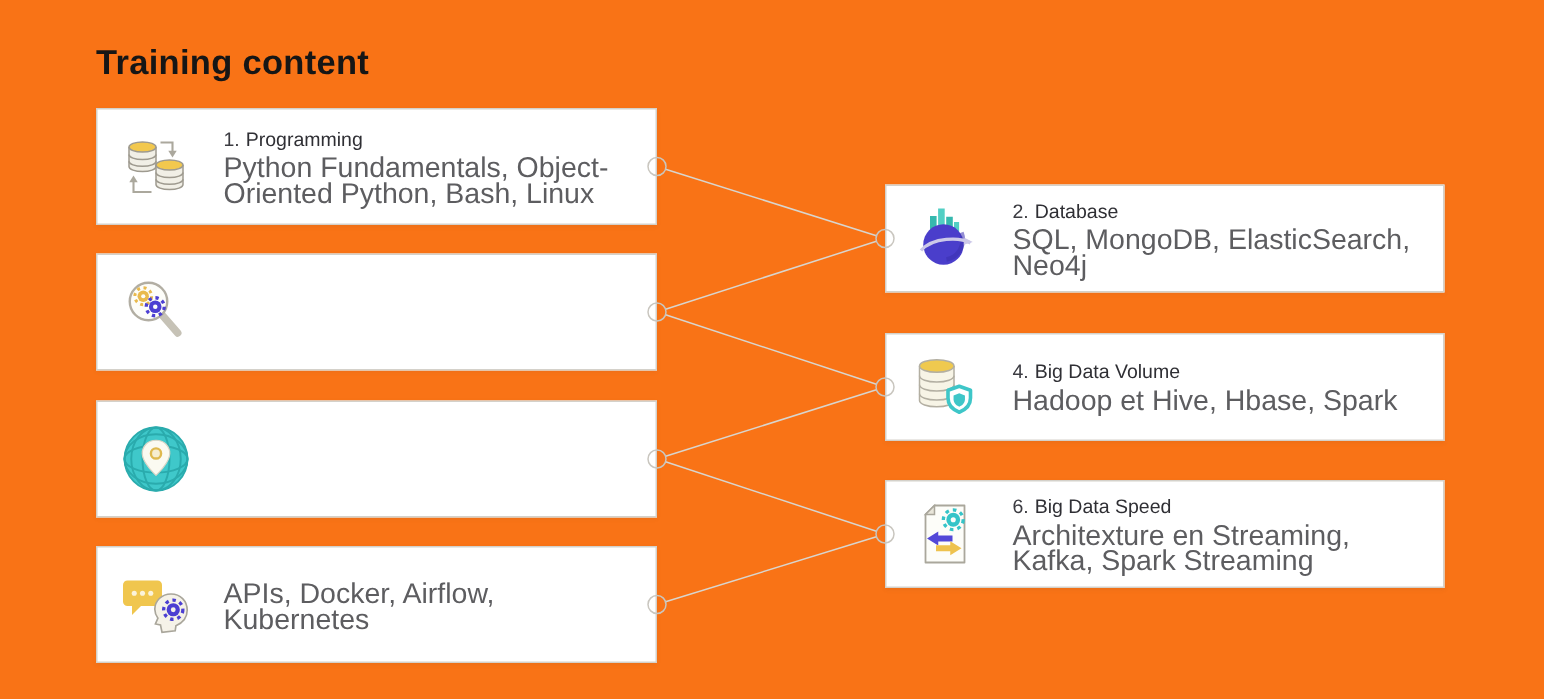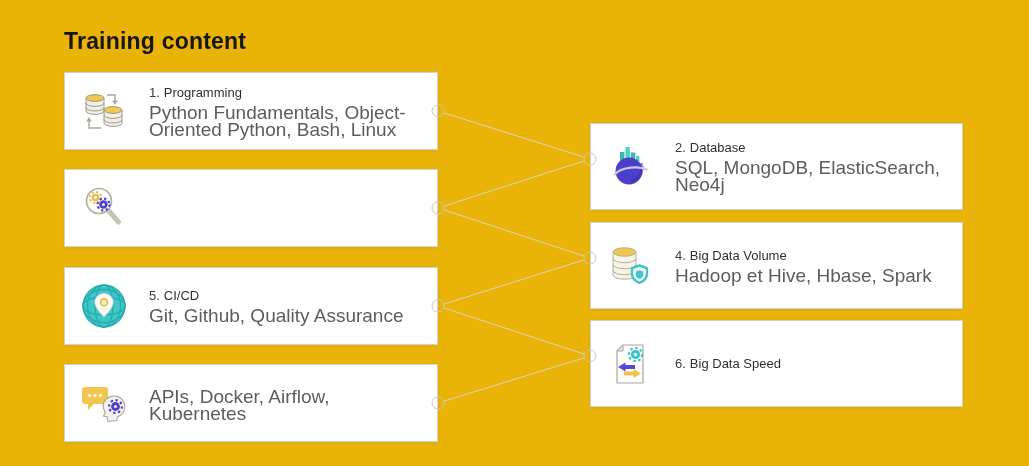--- a/index.html
+++ b/index.html
@@ -1,30 +1,30 @@
 <!DOCTYPE html>
 <html><head>
 <meta charset="utf-8">
 <style>
   html,body{margin:0;padding:0;background:#f5f2ed;}
   .stage{
-    position:relative;width:1029px;height:466px;background:#eab308;
+    position:relative;width:1029px;height:466px;background:#f97316;
     font-family:"Liberation Sans",sans-serif;overflow:hidden;
   }
   .heading{
     position:absolute;left:64px;top:28px;font-size:23px;font-weight:800;
     color:#161616;letter-spacing:.2px;
   }
   .card{
     position:absolute;background:#ffffff;border:1px solid #d4d1ca;
     box-shadow:0 1px 3px rgba(70,65,55,.07);
     display:flex;align-items:center;box-sizing:border-box;z-index:1;
   }
   .card.left{left:64px;width:374px;height:78px;}
-  .card.right{left:590px;width:373px;height:87px;}
+  .card.right{left:590px;width:373px;height:72px;}
   .c1{top:72px}.c3{top:169px}.c5{top:267px}.c7{top:364px}
   .c2{top:123px}.c4{top:222px}.c6{top:320px}
   .icon{flex:0 0 48px;width:48px;height:48px;margin-left:15px;margin-right:21px;
     display:flex;align-items:center;justify-content:center;}
   .card-text{flex:1;padding-right:8px;}
   .card-title{font-size:13px;color:#35353a;line-height:16px;}
   .card-title .num{font-weight:400;margin-right:4px;color:#3c3c42;}
   .card-title b{font-weight:400;color:#2f2f34;}
   .card-desc{font-size:19px;color:#5d5d60;line-height:17px;margin-top:3px;}
   #connectors{position:absolute;left:0;top:0;z-index:3;pointer-events:none;}
@@ -106,24 +106,20 @@
         <g fill="none" stroke="#2aabad" stroke-width="1.3">
           <ellipse cx="24" cy="24" rx="9" ry="21"></ellipse>
           <ellipse cx="24" cy="24" rx="16.5" ry="21"></ellipse>
           <ellipse cx="24" cy="24" rx="21" ry="9"></ellipse>
           <ellipse cx="24" cy="24" rx="21" ry="16.5"></ellipse>
         </g>
         <path d="M24 11.5 c-5.6 0 -9.2 4.1 -9.2 8.8 c0 6.1 9.2 14.6 9.2 14.6 s9.2 -8.5 9.2 -14.6 c0 -4.7 -3.6 -8.8 -9.2 -8.8 z" fill="#fbfaf1" stroke="#d9d5c6" stroke-width="0.8"></path>
         <circle cx="24" cy="20.3" r="3.4" fill="#f6edcf" stroke="#dfb94e" stroke-width="1.6"></circle>
       </svg>
     </span>
-    <div class="card-text">
-      <div class="card-title"><span class="num">5.</span><b>CI/CD</b></div>
-      <div class="card-desc">Git, Github, Quality Assurance</div>
-    </div>
   </div>
 
   <div class="card left c7">
     <span class="icon">
       <svg width="48" height="48" viewBox="0 0 48 48">
         <rect x="2" y="8" width="26" height="17" rx="3" fill="#f0c64e"></rect>
         <path d="M8 24 v7 l7 -7 z" fill="#f0c64e"></path>
         <circle cx="9.5" cy="16.5" r="1.7" fill="#fbf3da"></circle>
         <circle cx="15" cy="16.5" r="1.7" fill="#fbf3da"></circle>
         <circle cx="20.5" cy="16.5" r="1.7" fill="#fbf3da"></circle>
@@ -190,15 +186,16 @@
           <circle cx="29.5" cy="14.5" r="6.6" stroke="#35c4c8" stroke-width="2.2" fill="none" stroke-dasharray="2.4 2.7"></circle>
           <circle cx="29.5" cy="14.5" r="4.6" fill="#35c4c8"></circle>
           <circle cx="29.5" cy="14.5" r="1.7" fill="#fdfdf9"></circle>
         </g>
         <path d="M12 27 l7.5 -4.6 v2.6 h9.5 v4 h-9.5 v2.6 z" fill="#5348d8"></path>
         <path d="M35 33.5 l-7.5 -4.6 v2.6 h-9.5 v4 h9.5 v2.6 z" fill="#eec24e"></path>
       </svg>
     </span>
     <div class="card-text">
       <div class="card-title"><span class="num">6.</span><b>Big Data Speed</b></div>
+      <div class="card-desc">Architexture en Streaming, Kafka, Spark Streaming</div>
     </div>
   </div>
 </div>
 
 </body></html>

